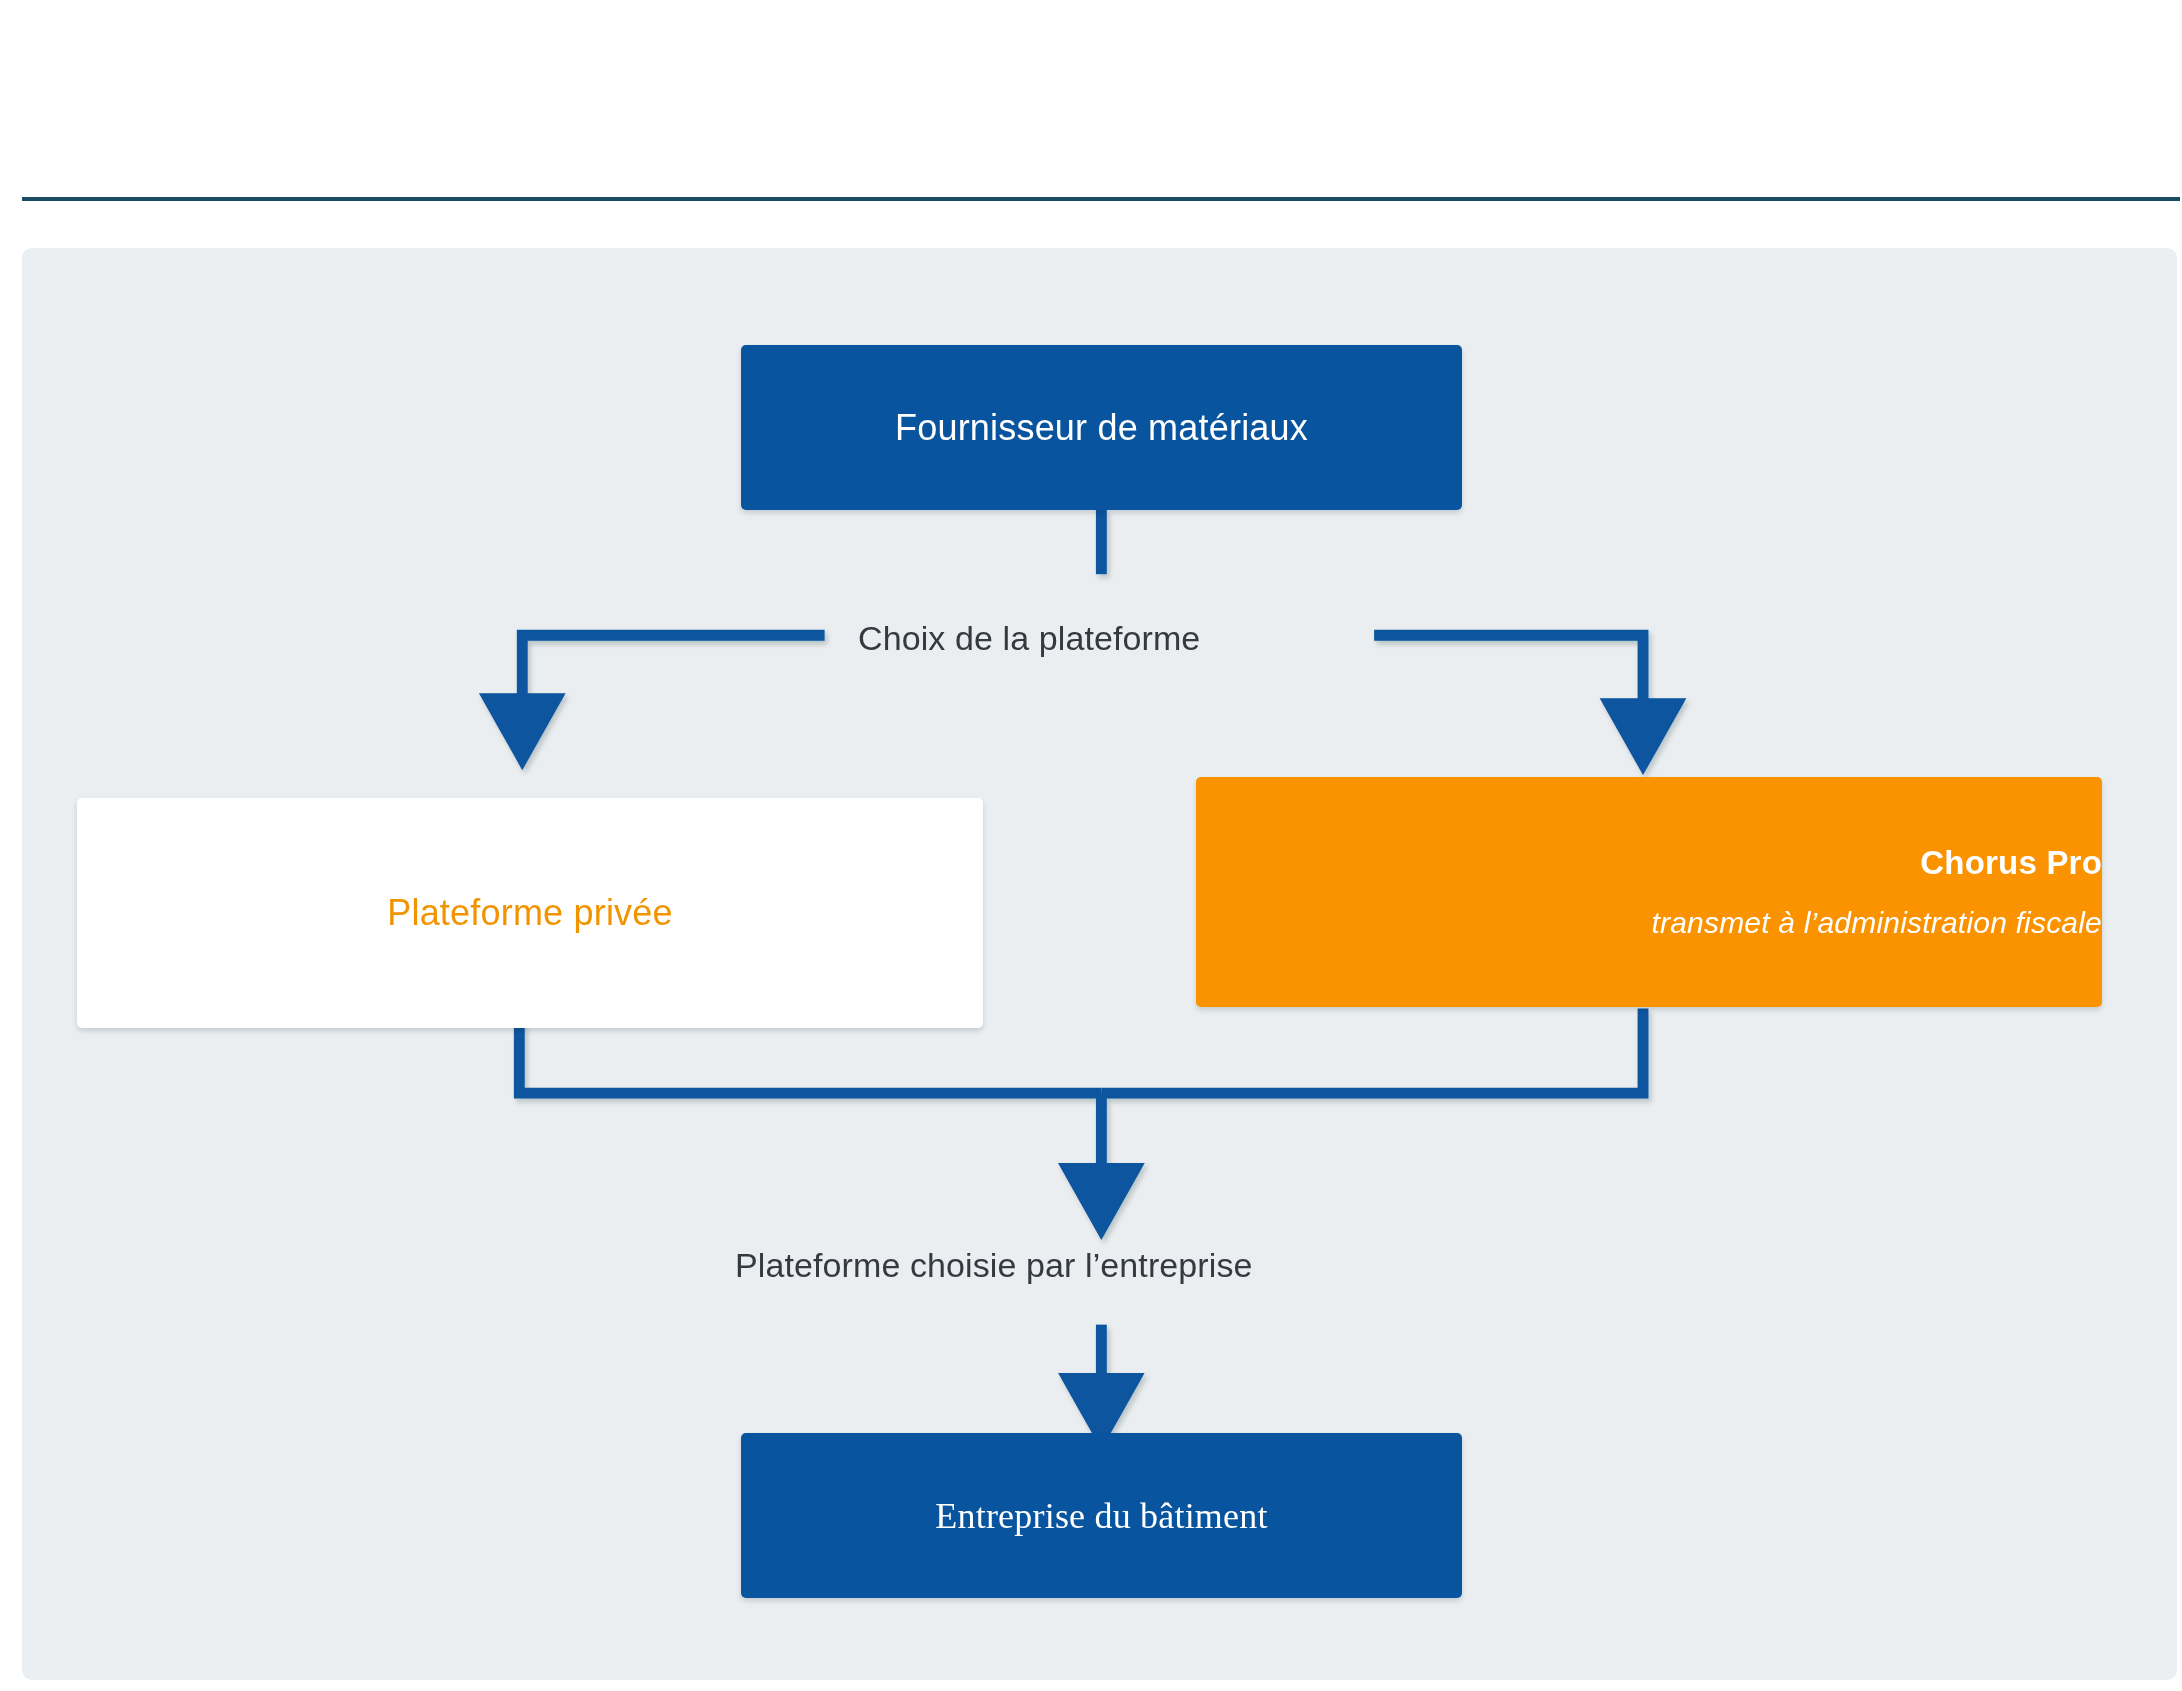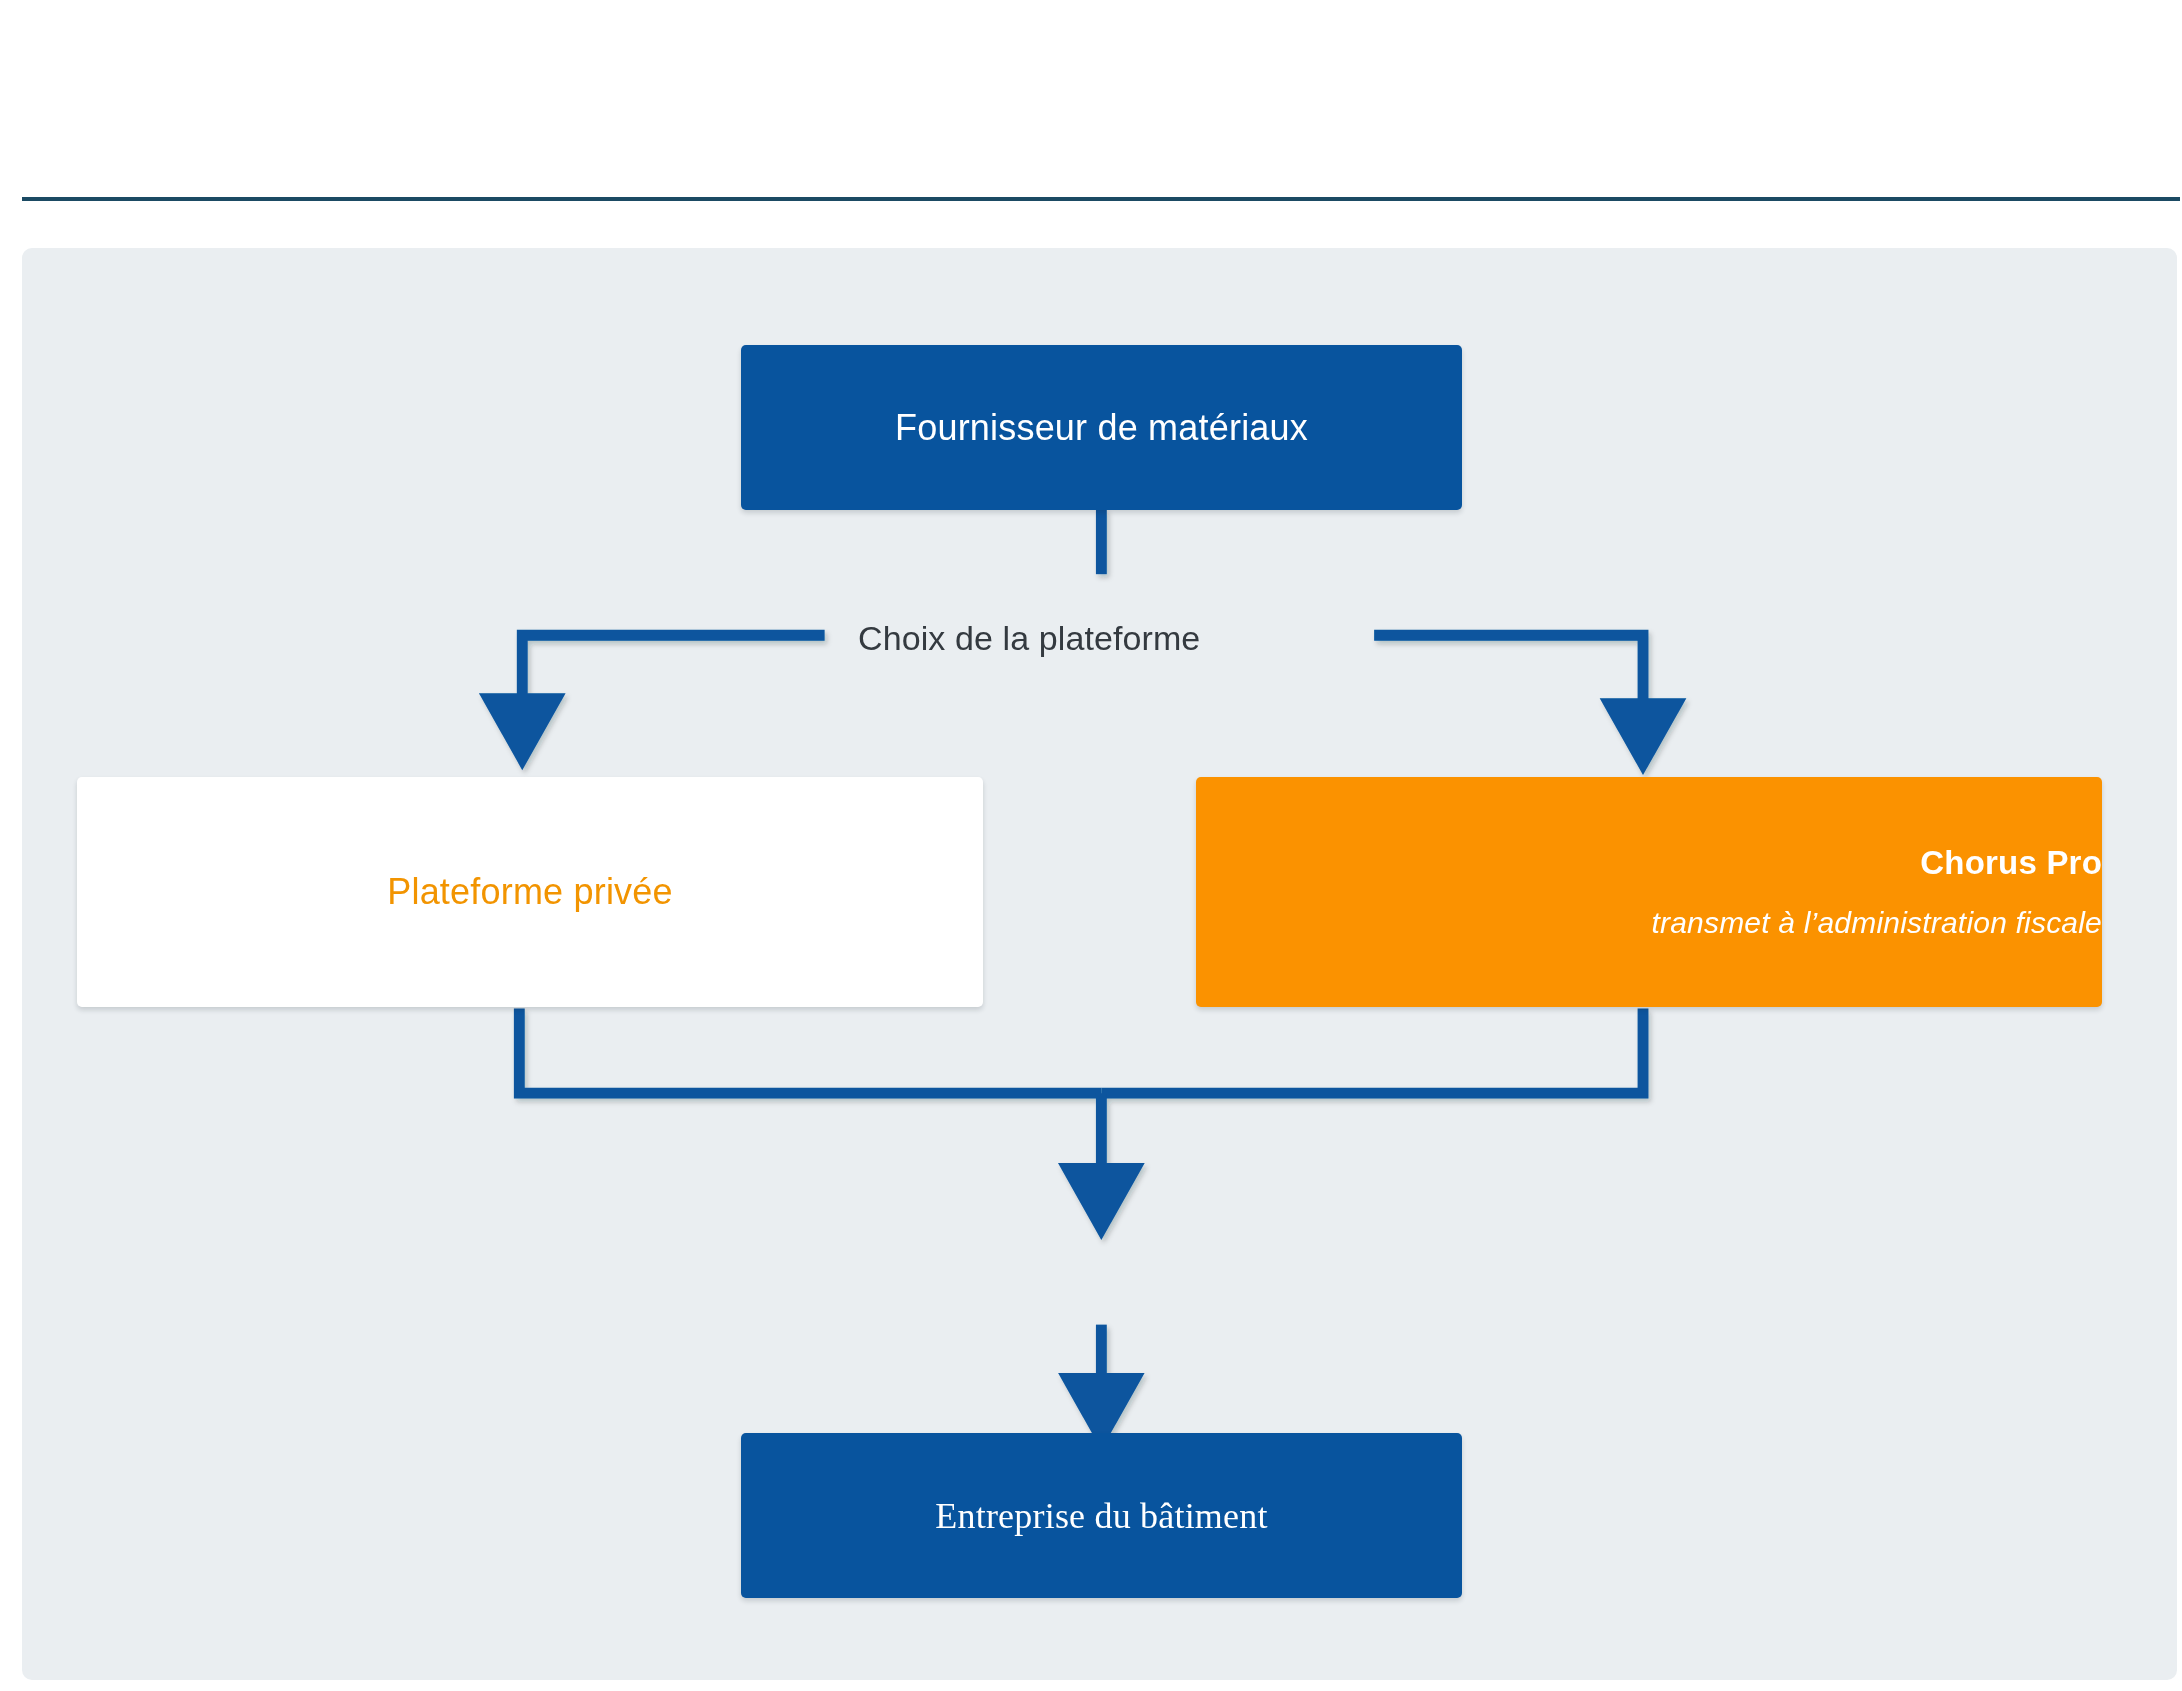--- a/index.html
+++ b/index.html
@@ -71,20 +71,21 @@
     text-align: center;
     border-radius: 4.9px;
     box-shadow: 0 3px 4.9px rgba(20,30,45,0.16);
   }
   .node-blue {
     background: #08549e;
     color: #ffffff;
   }
   .node-white {
     background: #ffffff;
+    margin-top: 21px;
   }
   .node-orange {
     background: #fb9200;
     color: #ffffff;
     align-items: flex-end;
   }
 
   #node-supplier {
     left: 741px;  top: 345px;
     width: 721px; height: 165px; align-items: center;
@@ -190,15 +191,16 @@
     <div class="node-title">Chorus Pro</div>
     <div class="node-sub">transmet à l’administration fiscale</div>
   </div>
 
   <div class="node node-blue" id="node-company">
     <div class="node-title">Entreprise du bâtiment</div>
   </div>
 
   <div class="edge-label" id="label-choice">Choix de la plateforme</div>
 
+  <div class="edge-label" id="label-chosen">Plateforme choisie par l’entreprise</div>
 
 </div>
 
 
 </body></html>

